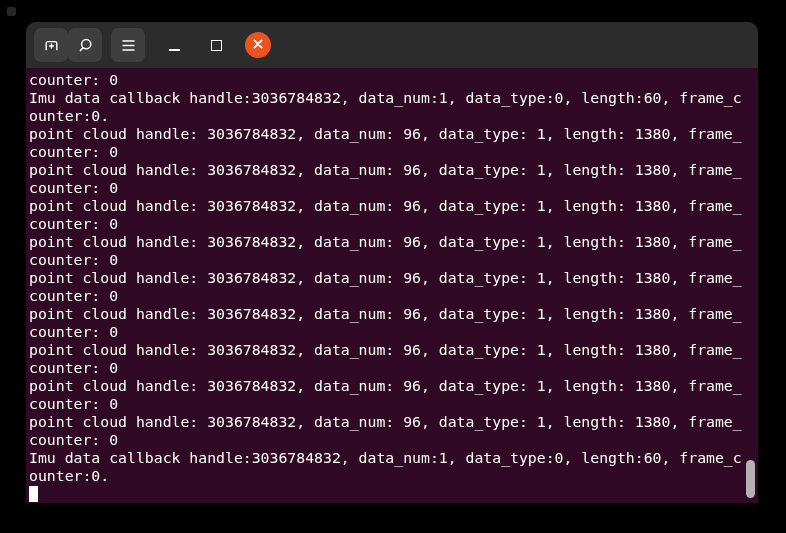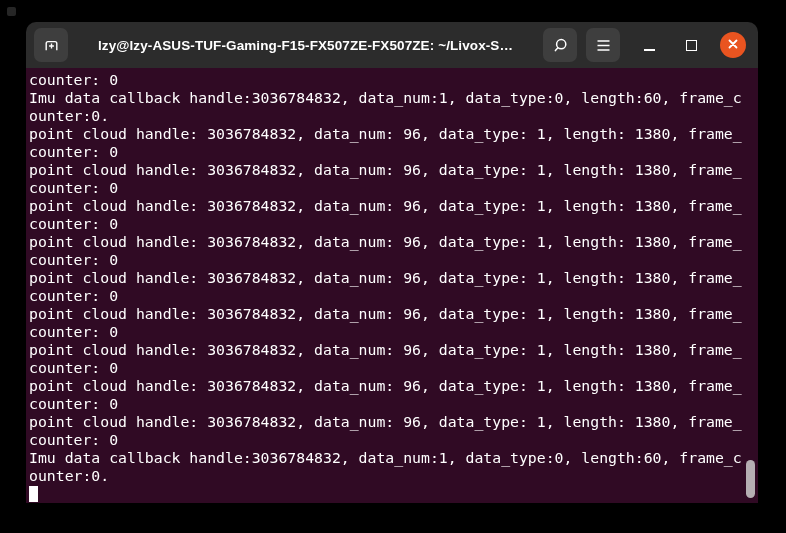--- a/index.html
+++ b/index.html
@@ -110,21 +110,20 @@
     <div class="headerbar">
       <button class="hbtn" title="">
         <span>
           <svg width="17" height="17" viewBox="0 0 17 17" fill="none">
             <path d="M3.2 13.2 V6.4 Q3.2 4.6 5 4.6 H12 Q13.8 4.6 13.8 6.4 V13.2" stroke="#ffffff" stroke-width="1.4" fill="none"></path>
             <path d="M8.5 6.6 V11.4 M6.1 9 H10.9" stroke="#ffffff" stroke-width="1.4"></path>
           </svg>
         </span>
       </button>
 
-      <div class="title">lzy@lzy-ASUS-TUF-Gaming-F15-FX507ZE-FX507ZE: ~/Livox-S…</div>
 
       <div class="hgroup">
         <button class="hbtn">
           <span>
             <svg width="17" height="17" viewBox="0 0 17 17" fill="none">
               <circle cx="9.2" cy="7.2" r="4.6" stroke="#ffffff" stroke-width="1.5"></circle>
               <path d="M5.9 10.8 L3.4 13.6" stroke="#ffffff" stroke-width="1.5" stroke-linecap="round"></path>
             </svg>
           </span>
         </button>

